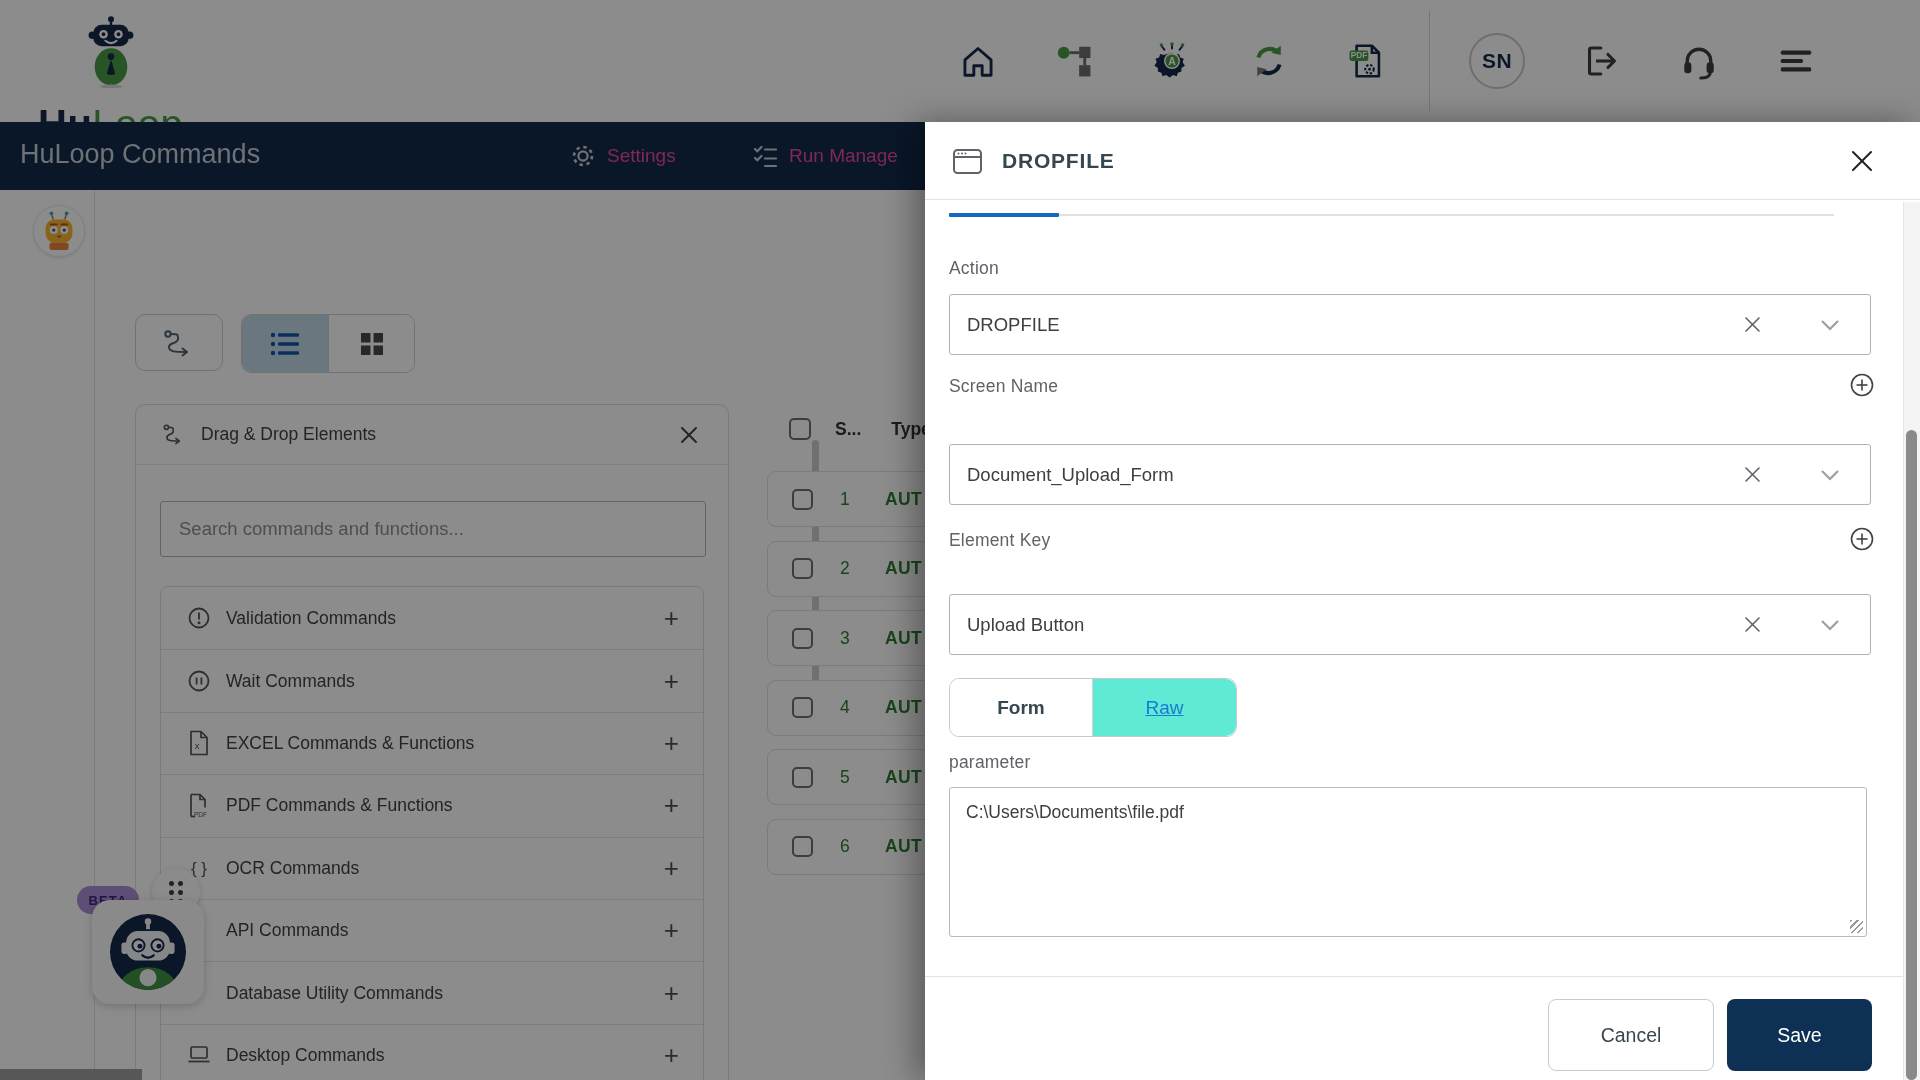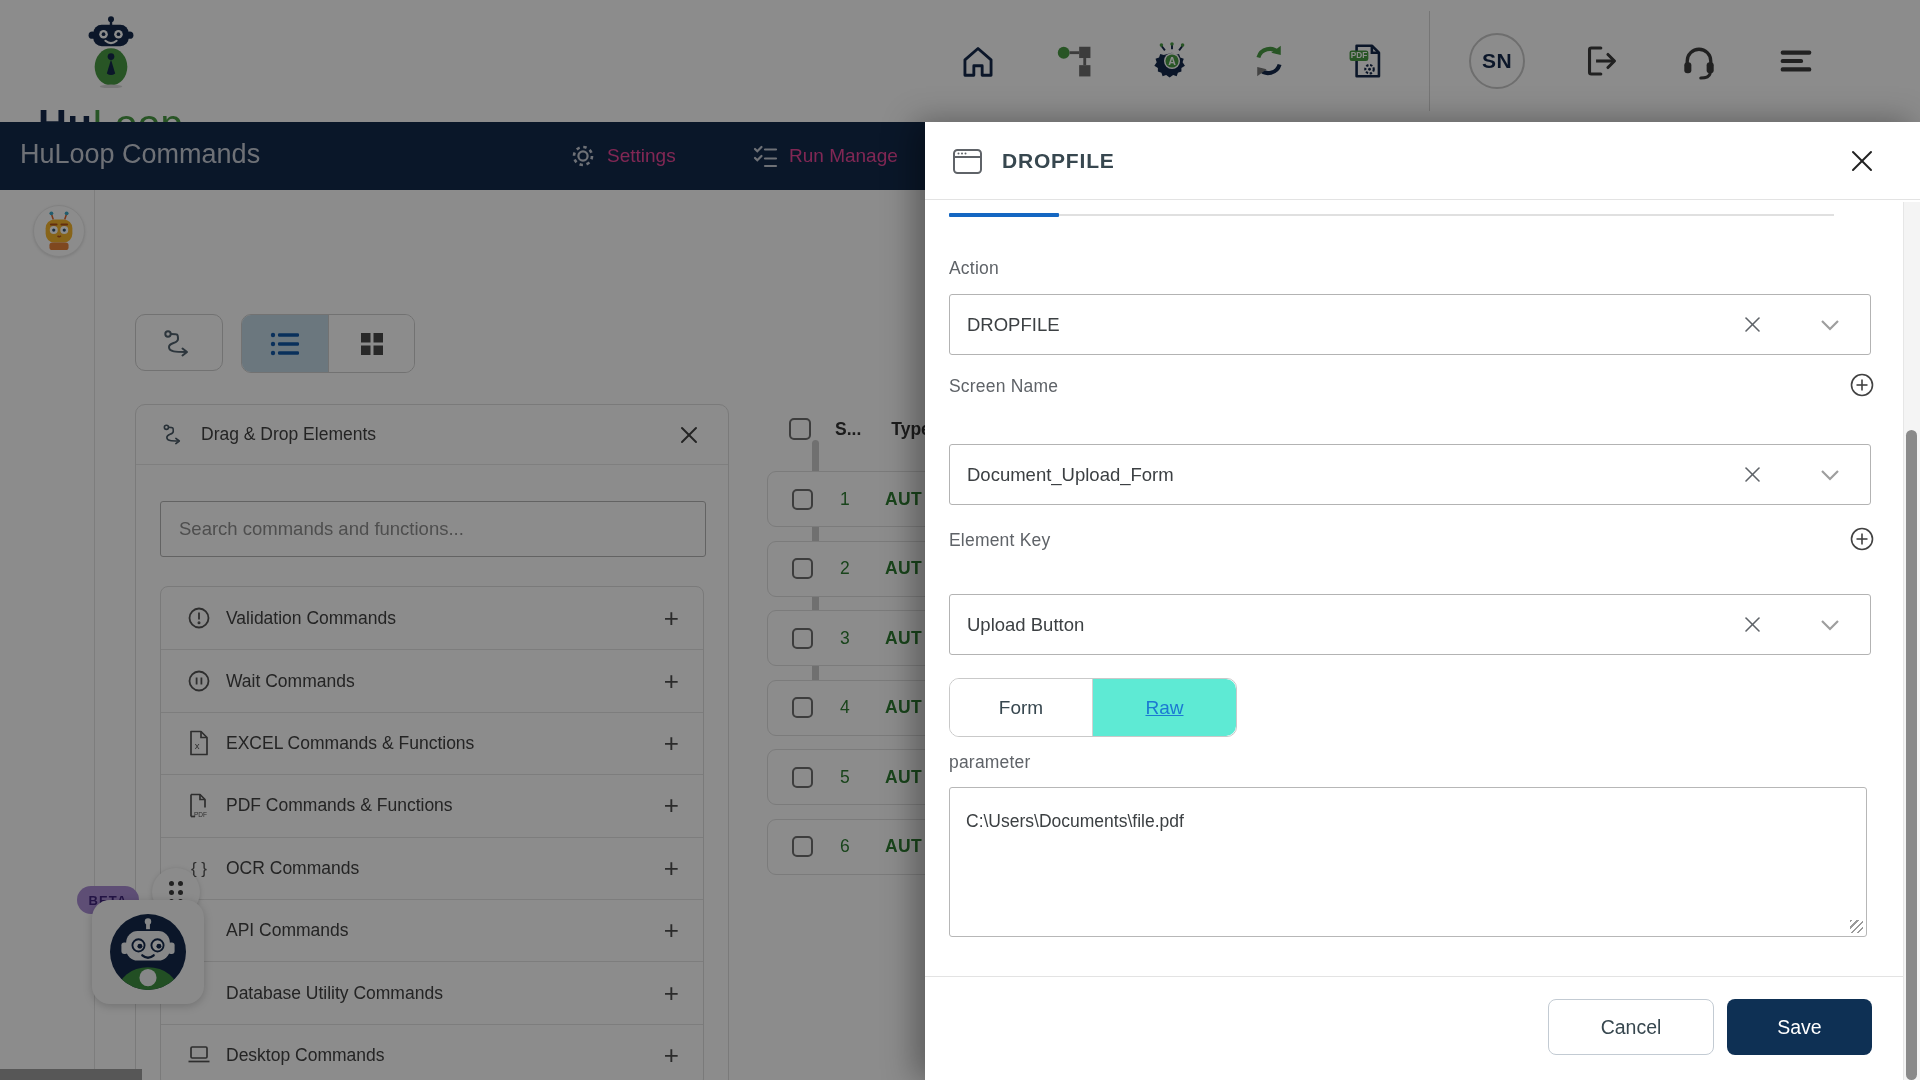--- a/index.html
+++ b/index.html
@@ -85,26 +85,26 @@
   .d-close { margin-left:auto; margin-right:14px; width:34px; height:34px; display:flex; align-items:center; justify-content:center; }
   .tabline { position:absolute; left:24px; top:92px; width:885px; height:2px; background:#e0e0e0; }
   .tabline .active { position:absolute; left:0; top:-1px; width:110px; height:4px; background:#1567c2; border-radius:1px; }
   .flabel { position:absolute; left:24px; font-size:17.5px; color:#5f6368; letter-spacing:.2px; }
   .sel { position:absolute; left:24px; width:922px; height:61px; border:1px solid #b3b3b3; border-radius:3px; display:flex; align-items:center; padding:0 30px 0 17px; }
   .sel-text { font-size:18.5px; color:#3c4043; }
   .sel-clear { margin-left:auto; display:flex; }
   .sel-chev { margin-left:58px; display:flex; }
   .pluscircle { position:absolute; left:924px; width:26px; height:26px; }
   .seg { position:absolute; left:24px; top:556px; width:288px; height:59px; border:1px solid #c9c9c9; border-radius:10px; display:flex; overflow:hidden; background:#fff; }
-  .seg-form { width:143px; display:flex; align-items:center; justify-content:center; font-size:19px; color:#37474f; background:#fff; }
+  .seg-form { width:143px; display:flex; align-items:center; justify-content:center; font-size:19px; color:#37474f; background:#fff;font-weight:bold; }
   .seg-raw { width:145px; display:flex; align-items:center; justify-content:center; font-size:19px; color:#1b79d2; background:#5eead4; border-left:1px solid #d2d2d2; border-radius:0 10px 10px 0;text-decoration:underline; }
-  .param-area { position:absolute; left:24px; top:665px; width:918px; height:150px; border:1px solid #b7b7b7; border-radius:3px; padding:23px 16px; font-size:17.5px; color:#3c4043; font-family:"Liberation Sans",sans-serif; resize:none; overflow:hidden; }
+  .param-area { position:absolute; left:24px; top:665px; width:918px; height:150px; border:1px solid #b7b7b7; border-radius:3px; padding:14px 16px; font-size:17.5px; color:#3c4043; font-family:"Liberation Sans",sans-serif; resize:none; overflow:hidden; }
   .resize-grip { position:absolute; left:925px; top:798px; width:13px; height:13px; background:repeating-linear-gradient(-45deg, transparent 0 3px, #9a9a9a 3px 4.5px); }
   .d-footline { position:absolute; left:0; top:854px; width:100%; height:1px; background:#e3e3e3; }
-  .btn { position:absolute; top:877px; height:56px; border-radius:8px; font-size:19.5px; display:flex; align-items:center; justify-content:center; font-family:"Liberation Sans",sans-serif; }
+  .btn { position:absolute; top:877px; height:72px; border-radius:8px; font-size:19.5px; display:flex; align-items:center; justify-content:center; font-family:"Liberation Sans",sans-serif; }
   .btn-cancel { left:623px; width:166px; background:#fff; border:1px solid #c3cbd3; color:#37474f; }
   .btn-save { left:802px; width:145px; background:#0e3054; border:none; color:#fff; }
   .d-scrolltrack { position:absolute; right:0; top:80px; width:17px; height:878px; background:#f4f4f4; border-left:1px solid #e6e6e6; }
   .d-scrollthumb { position:absolute; right:3px; top:308px; width:11px; height:650px; background:#8a8a8a; border-radius:6px; }
 
   svg { display:block; }
 </style>
 </head>
 <body>
 

